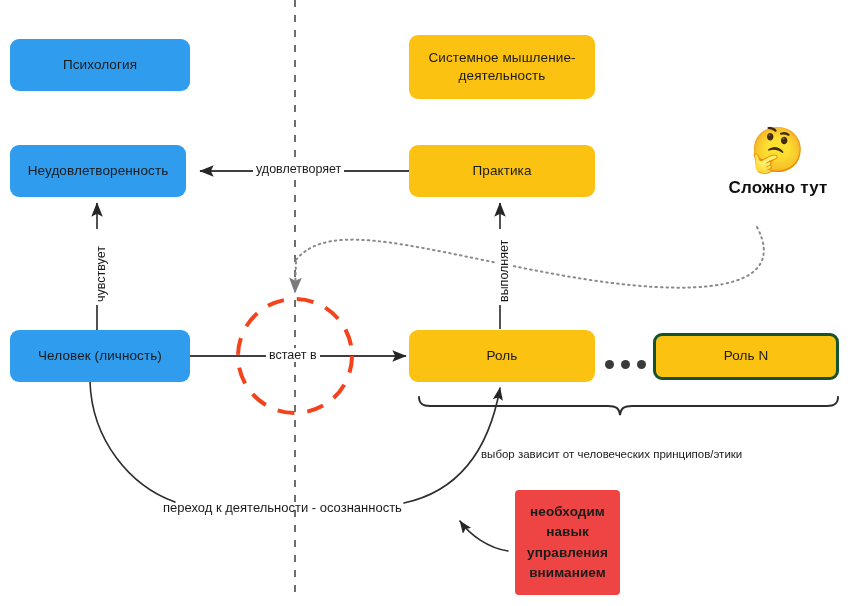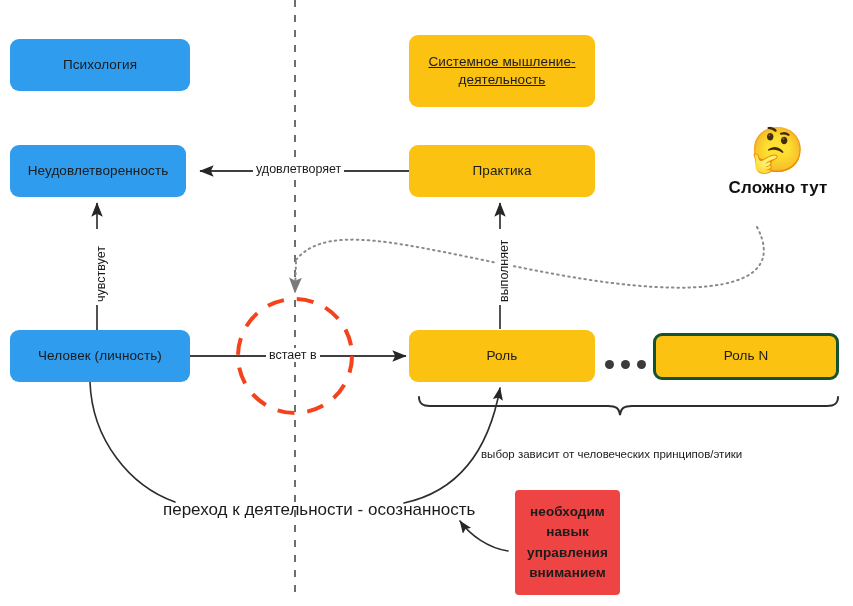--- a/index.html
+++ b/index.html
@@ -63,21 +63,21 @@
     white-space: nowrap;
     padding: 0 3px;
   }
   .edge-label.vertical {
     transform-origin: center center;
     transform: rotate(-90deg);
     padding: 2px 3px;
   }
   .plain-label {
     position: absolute;
-    font-size: 17px;
+    font-size: 13px;
     color: #1b1b1b;
     white-space: nowrap;
   }
   .plain-label.small {
     font-size: 11.5px;
   }
   .dots {
     position: absolute;
     display: flex;
     gap: 7px;
@@ -146,21 +146,21 @@
 
     <path d="M 404,503 C 455,492 488,455 500,388" fill="none" stroke="#2d2d2d" stroke-width="1.6" stroke-linecap="round" marker-end="url(#arrowBlack)"></path>
 
     <path d="M 508,551 C 488,548 470,535 460,521" fill="none" stroke="#2d2d2d" stroke-width="1.6" stroke-linecap="round" marker-end="url(#arrowBlack)"></path>
   </svg>
 
   <div class="node blue" style="left:10px; top:39px; width:180px; height:52px;">
     <span>Психология</span>
   </div>
 
-  <div class="node yellow" style="left:409px; top:35px; width:186px; height:72px; padding:0 14px;text-decoration:underline;">
+  <div class="node yellow" style="left:409px; top:35px; width:186px; height:64px; padding:0 14px;">
     <span>Системное мышление-деятельность</span>
   </div>
 
   <div class="node blue" style="left:10px; top:145px; width:176px; height:52px;">
     <span>Неудовлетворенность</span>
   </div>
 
   <div class="node yellow" style="left:409px; top:145px; width:186px; height:52px;">
     <span>Практика</span>
   </div>

